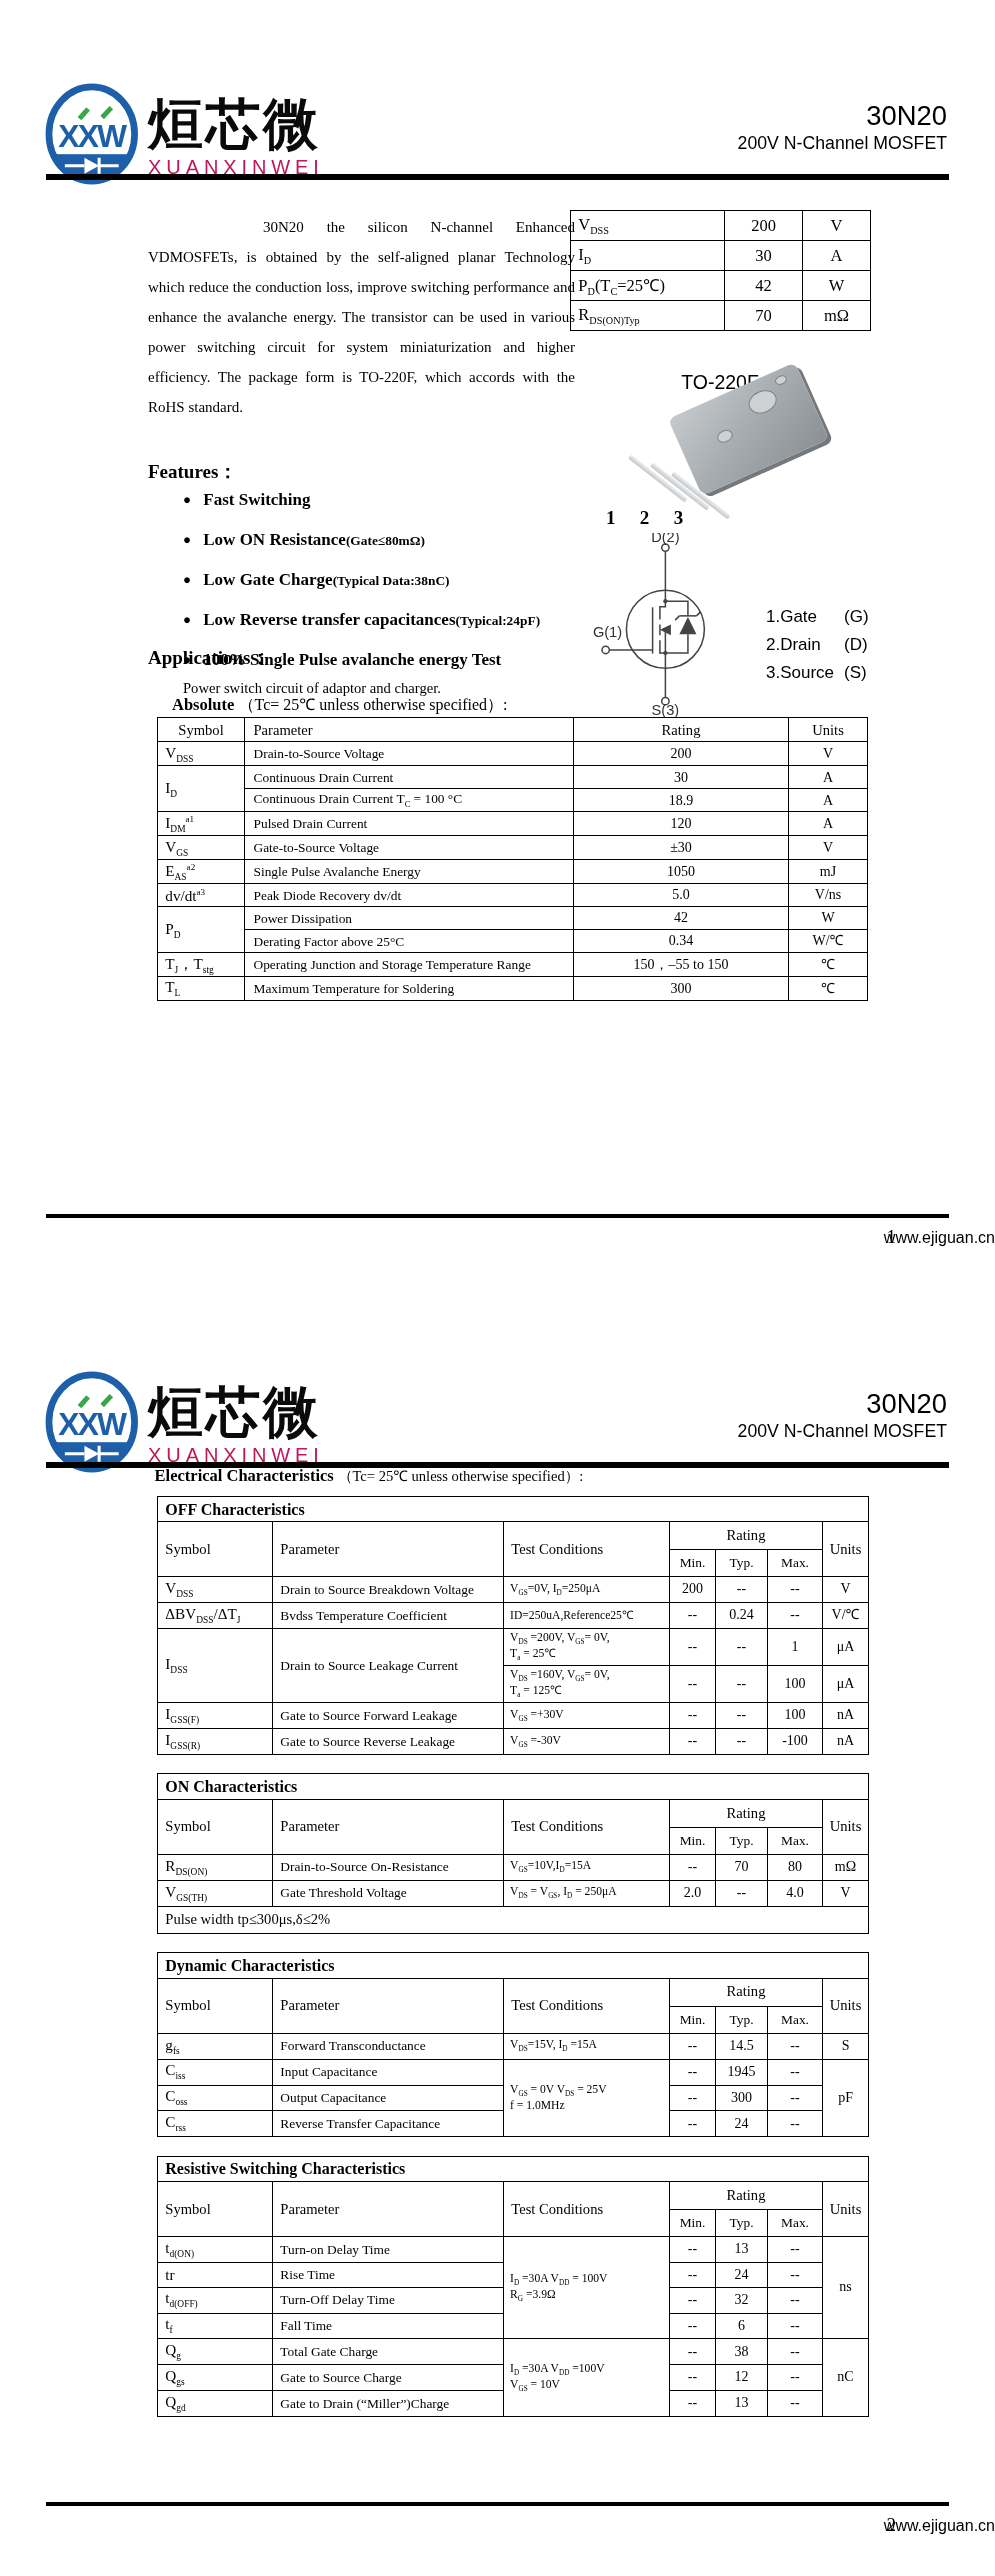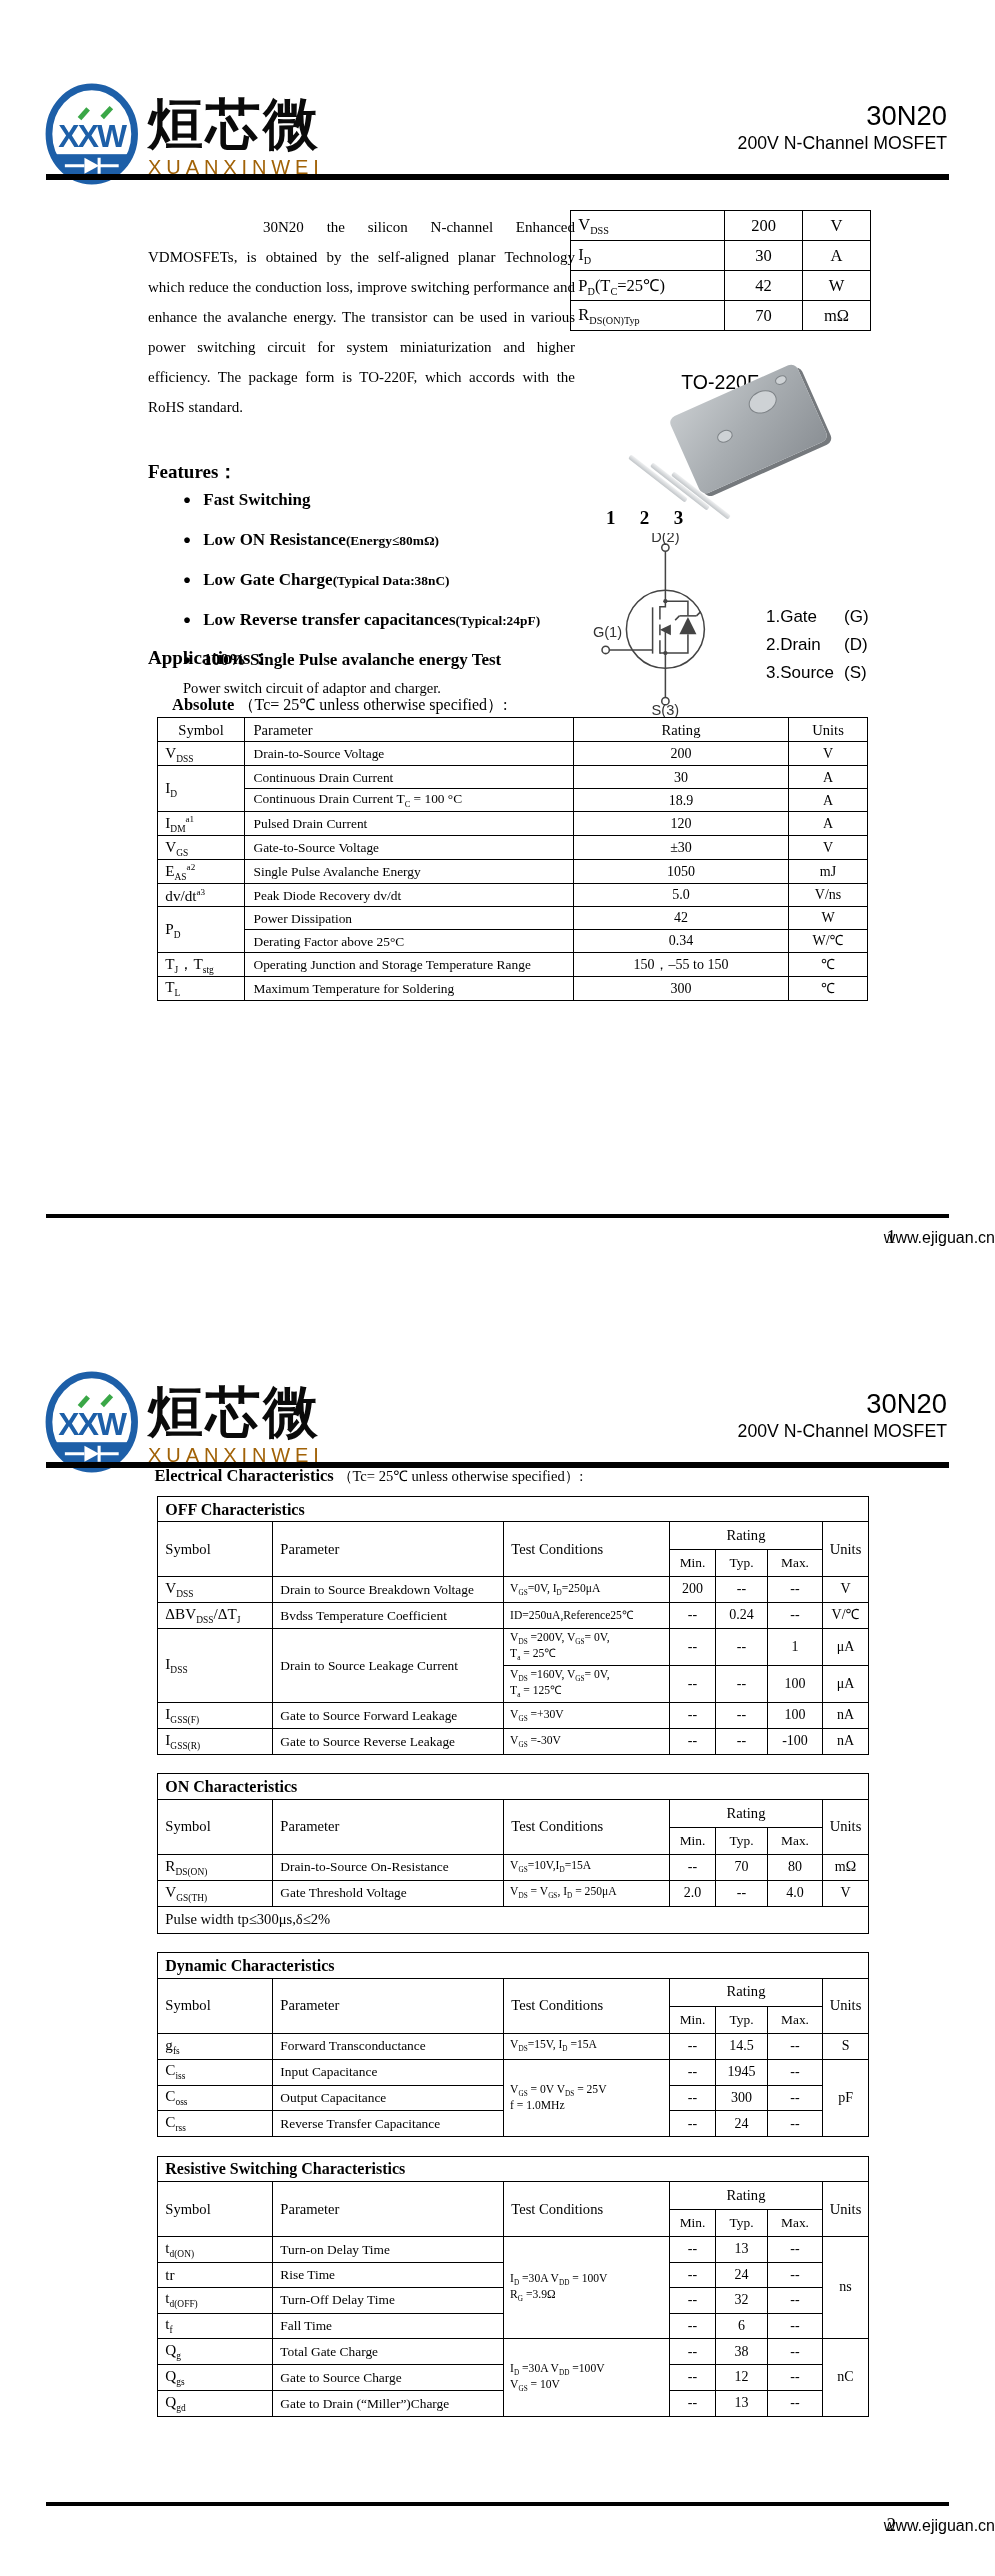--- a/index.html
+++ b/index.html
@@ -9,21 +9,21 @@
   .page{position:relative;width:995px;height:1288px;background:#fff;overflow:hidden;}
 
   
   .rule{position:absolute;left:46px;right:46px;background:#000;}
   .hdr-rule{top:174px;height:5.5px;}
   .ftr-rule{top:1214px;height:4.3px;}
   .logo{position:absolute;left:44px;top:82px;display:flex;align-items:flex-start;}
   .logo-mark{width:98px;height:104px;flex:0 0 auto;}
   .logo-text{margin-left:6.1px;padding-top:13.4px;}
   .logo-cn{font-family:"Liberation Sans",sans-serif;font-weight:bold;font-size:55px;line-height:59px;letter-spacing:2.4px;color:#0a0a0a;}
-  .logo-en{font-family:"Liberation Sans",sans-serif;font-size:20px;letter-spacing:4.9px;color:#a16207;margin-top:1.2px;}
+  .logo-en{font-family:"Liberation Sans",sans-serif;font-size:20px;letter-spacing:4.9px;color:#be185d;margin-top:1.2px;}
   .part{position:absolute;right:48px;top:101px;text-align:right;font-family:"Liberation Sans",sans-serif;}
   .part-num{font-size:27.4px;line-height:30.5px;}
   .part-sub{font-size:17.7px;line-height:22px;margin-top:0;}
 
   
   .ftr-url{position:absolute;top:1229px;left:0;width:100%;text-align:right;
            font-family:"Liberation Sans",sans-serif;font-size:16px;}
   .ftr-page{position:absolute;top:1226px;right:99px;font-size:19px;}
 
   
@@ -142,21 +142,21 @@
     <div class="h-serif">Features：</div>
     <ul class="feat-list">
       <li>
           <span class="bullet">●</span>
           <span class="feat-main">Fast Switching</span>
           <span class="feat-note"></span>
         </li>
       <li>
           <span class="bullet">●</span>
           <span class="feat-main">Low ON Resistance</span>
-          <span class="feat-note">(Energy≤80mΩ)</span>
+          <span class="feat-note">(Gate≤80mΩ)</span>
         </li>
       <li>
           <span class="bullet">●</span>
           <span class="feat-main">Low Gate Charge</span>
           <span class="feat-note">(Typical Data:38nC)</span>
         </li>
       <li>
           <span class="bullet">●</span>
           <span class="feat-main">Low Reverse transfer capacitances</span>
           <span class="feat-note">(Typical:24pF)</span>

